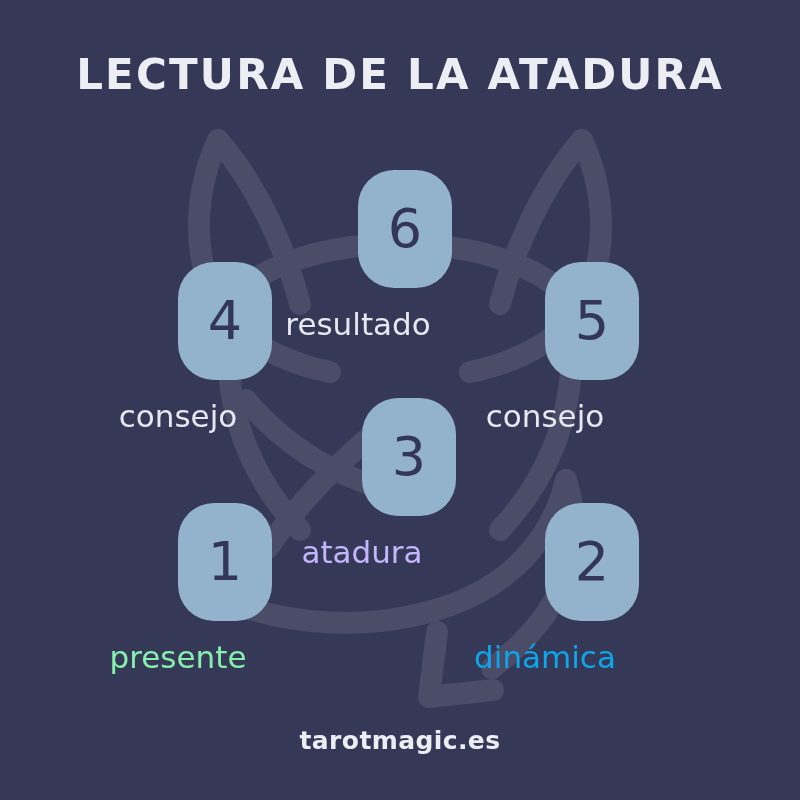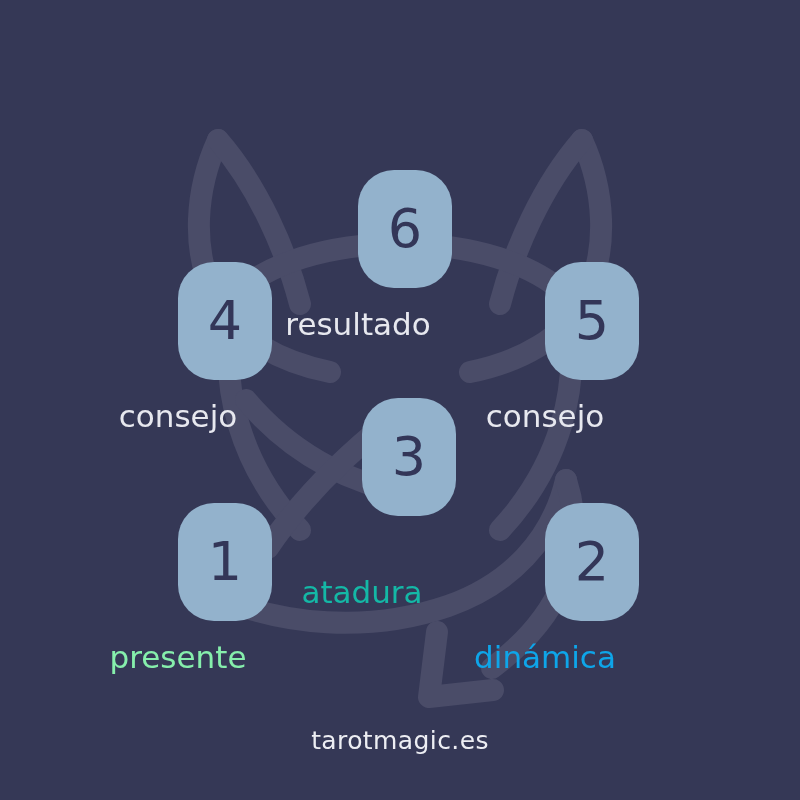--- a/index.html
+++ b/index.html
@@ -87,21 +87,21 @@
   #slot-2 { left: 545px; top: 503px; }
 
   
   #footer {
     position: absolute;
     left: 0;
     top: 726px;
     width: 800px;
     text-align: center;
     font-family: "DejaVu Sans", sans-serif;
-    font-weight: 400;
+    font-weight: 700;
     font-size: 25px;
     letter-spacing: 0.4px;
     color: #EDEEF3;
     white-space: nowrap;
   }
 </style>
 </head>
 <body style="background: rgb(53, 56, 86);">
 
 <div id="stage" style="background: rgb(53, 56, 86);">
@@ -129,20 +129,21 @@
       <path d="M206,592 C282,628 372,632 448,606 C510,584 552,540 566,480"></path>
 
       <path d="M566,480 C590,556 556,620 492,668"></path>
     </g>
 
     <g fill="none" stroke="#4A4C68" stroke-width="22" stroke-linecap="round" stroke-linejoin="round">
       <path d="M437,632 L429,697 L493,690"></path>
     </g>
   </svg>
 
+  <div id="title" style="color: rgb(237, 238, 243);">LECTURA DE LA ATADURA</div>
 
   <div class="card-slot" id="slot-6" style="left: 358px; top: 170px;">
     <div class="card" style="background: rgb(147, 178, 204);">
       <span class="card-num" style="color: rgb(51, 54, 88);">6</span>
     </div>
     <div class="card-label" style="color: rgb(231, 232, 239);">resultado</div>
   </div>
 
   <div class="card-slot" id="slot-4" style="left: 178px; top: 262px;">
     <div class="card" style="background: rgb(147, 178, 204);">
@@ -155,21 +156,21 @@
     <div class="card" style="background: rgb(147, 178, 204);">
       <span class="card-num" style="color: rgb(51, 54, 88);">5</span>
     </div>
     <div class="card-label" style="color: rgb(231, 232, 239); text-align: right;">consejo</div>
   </div>
 
   <div class="card-slot" id="slot-3" style="left: 362px; top: 398px;">
     <div class="card" style="background: rgb(147, 178, 204);">
       <span class="card-num" style="color: rgb(51, 54, 88);">3</span>
     </div>
-    <div class="card-label" style="color: #14b8a6; margin-top: 40px;">atadura</div>
+    <div class="card-label" style="color: #c4b5fd;">atadura</div>
   </div>
 
   <div class="card-slot" id="slot-1" style="left: 178px; top: 503px;">
     <div class="card" style="background: rgb(147, 178, 204);">
       <span class="card-num" style="color: rgb(51, 54, 88);">1</span>
     </div>
     <div class="card-label" style="color: #86efac;">presente</div>
   </div>
 
   <div class="card-slot" id="slot-2" style="left: 545px; top: 503px;">

